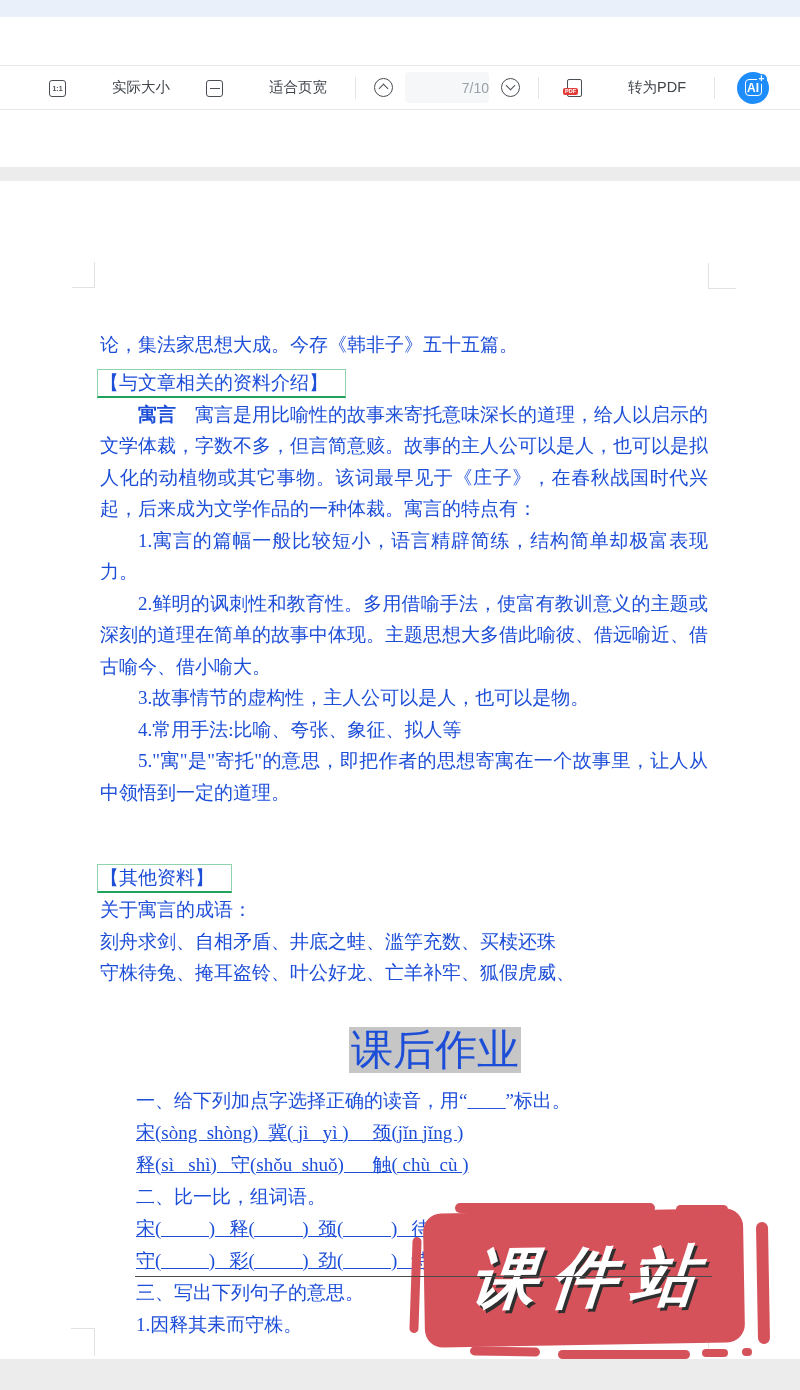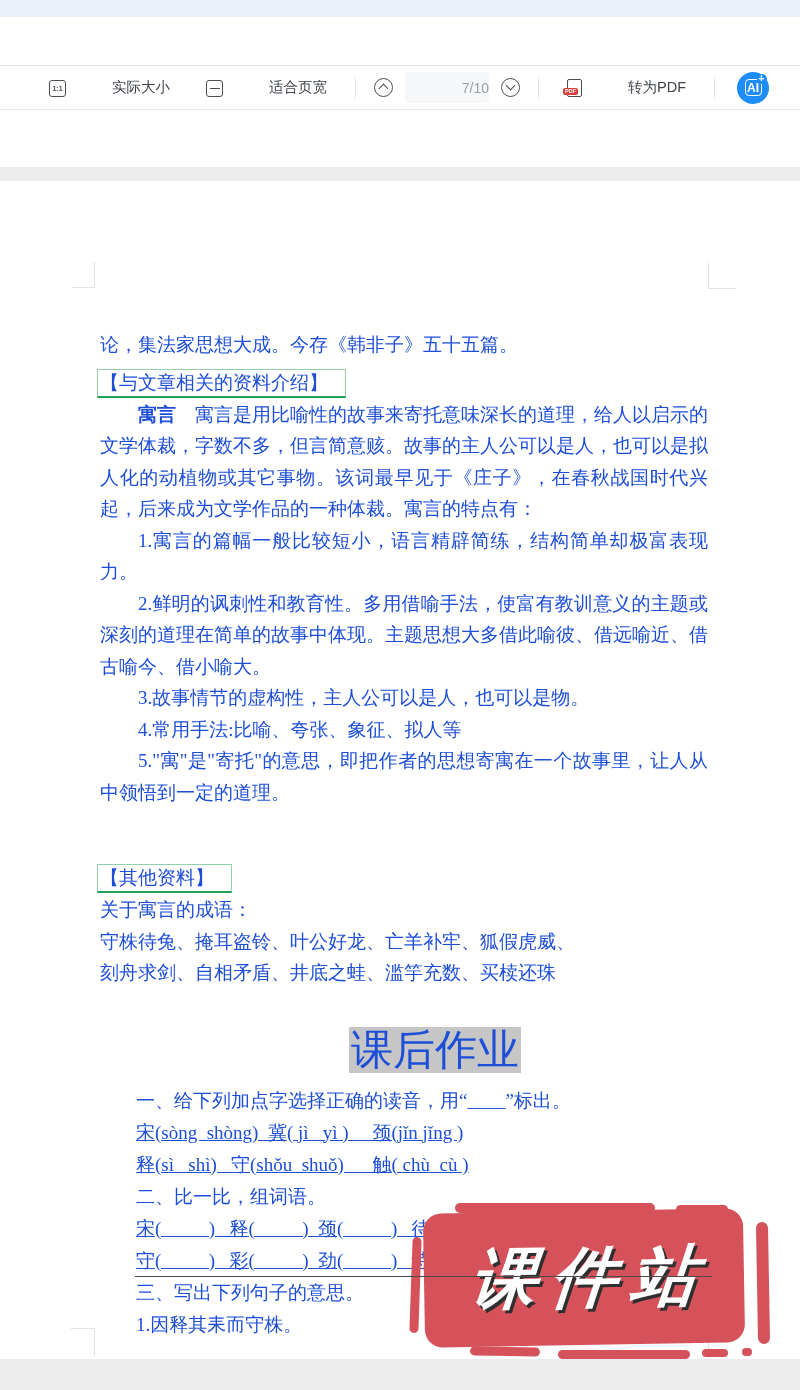--- a/index.html
+++ b/index.html
@@ -166,22 +166,22 @@
     <p class="indent justify">4.常用手法:比喻、夸张、象征、拟人等</p>
     <p class="indent justify">5."寓"是"寄托"的意思，即把作者的思想寄寓在一个故事里，让人从中领悟到一定的道理。</p>
 
     <div class="spacer1"></div>
 
     <div class="gheadwrap">
       <span class="ghead">【其他资料】</span>
     </div>
 
     <p>关于寓言的成语：</p>
+    <p>刻舟求剑、自相矛盾、井底之蛙、滥竽充数、买椟还珠</p>
     <p>守株待兔、掩耳盗铃、叶公好龙、亡羊补牢、狐假虎威、</p>
-    <p>刻舟求剑、自相矛盾、井底之蛙、滥竽充数、买椟还珠</p>
 
     <div class="hwtitle-row">
       <span class="hwtitle">课后作业</span>
     </div>
 
     <div class="hwblock">
       <p>一、给下列加点字选择正确的读音，用“____”标出。</p>
       <p class="pre">宋(sòng  shòng)  冀( jì   yì )     颈(jǐn jǐng )</p>
       <p class="pre">释(sì   shì)   守(shǒu  shuǒ)      触( chù  cù )</p>
       <p>二、比一比，组词语。</p>

